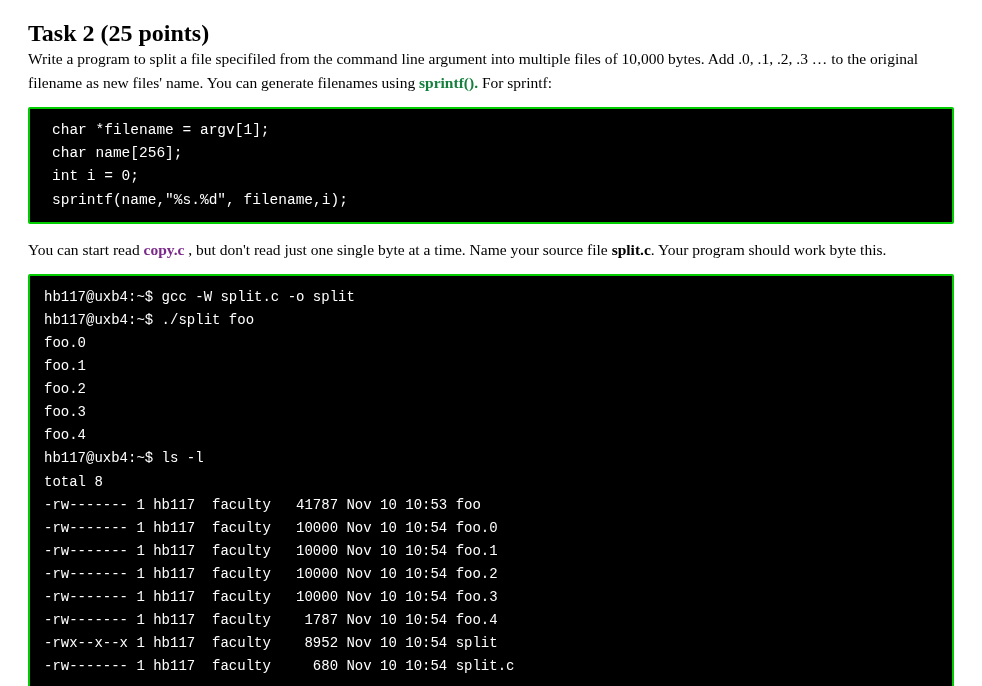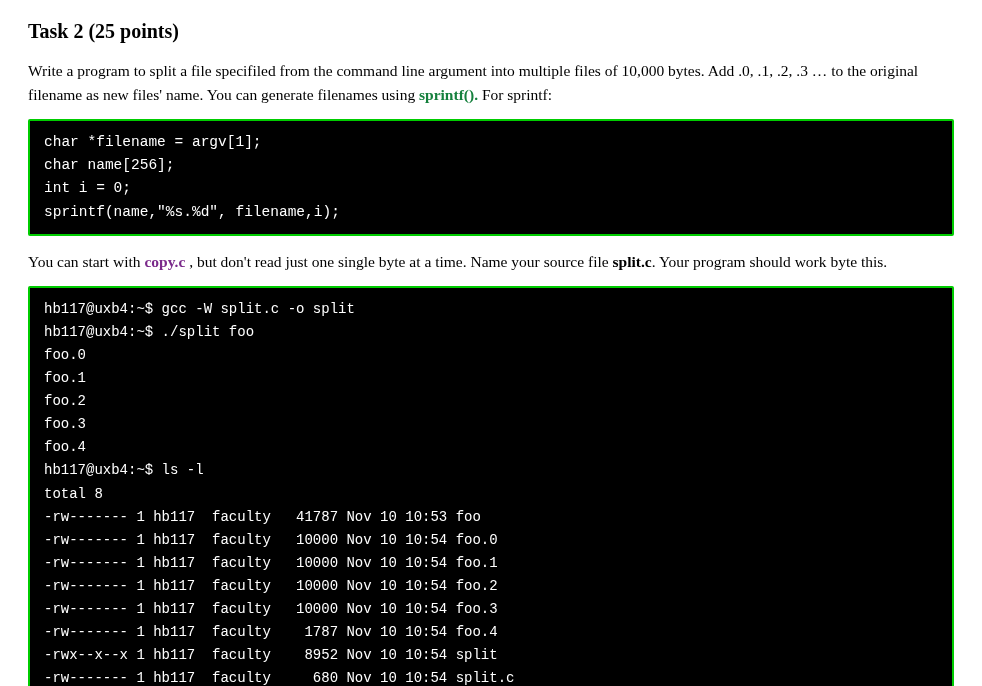--- a/index.html
+++ b/index.html
@@ -12,43 +12,43 @@
       background: #fff;
       font-family: Georgia, 'Times New Roman', serif;
       font-size: 16px;
       color: #000;
       width: 982px;
       min-height: 686px;
       padding: 20px 28px 28px 28px;
     }
 
     .page-title {
-      font-size: 20px;
+      font-size: 24px;
       font-weight: bold;
-      margin-bottom: 16px;
+      margin-bottom: 0;
     }
 
     .description-text {
       font-size: 15.5px;
       line-height: 1.55;
       margin-bottom: 12px;
     }
 
     .sprintf-link {
       color: #15803d;
       font-weight: bold;
       text-decoration: none;
     }
 
     .code-block {
       background: #000;
       color: #fff;
       font-family: 'Courier New', Courier, monospace;
       font-size: 14.5px;
-      padding: 10px 14px;
+      padding: 10px 22px;
       border: 2px solid #00cc00;
       border-radius: 2px;
       margin-bottom: 14px;
       line-height: 1.6;
       white-space: pre;
     }
 
     .copy-link {
       color: #7b2a8b;
       font-weight: bold;
@@ -80,21 +80,21 @@
 <p class="description-text">
   <span>Write a program to split a file specifiled from the command line argument into multiple files of 10,000 bytes. Add .0, .1, .2, .3 … to the original filename as new files' name. You can generate filenames using </span><a class="sprintf-link" href="#">sprintf().</a><span> For sprintf:</span>
 </p>
 
 <div class="code-block">char *filename = argv[1];
 char name[256];
 int i = 0;
 sprintf(name,"%s.%d", filename,i);</div>
 
 <p class="description-text">
-  <span>You can start with </span><a class="copy-link" href="#">copy.c</a><span> , but don't read just one single byte at a time. Name your source file </span><strong class="bold-text">split.c</strong><span>. Your program should work byte this.</span>
+  <span>You can start read </span><a class="copy-link" href="#">copy.c</a><span> , but don't read just one single byte at a time. Name your source file </span><strong class="bold-text">split.c</strong><span>. Your program should work byte this.</span>
 </p>
 
 <div class="terminal-block">hb117@uxb4:~$ gcc -W split.c -o split
 hb117@uxb4:~$ ./split foo
 foo.0
 foo.1
 foo.2
 foo.3
 foo.4
 hb117@uxb4:~$ ls -l

